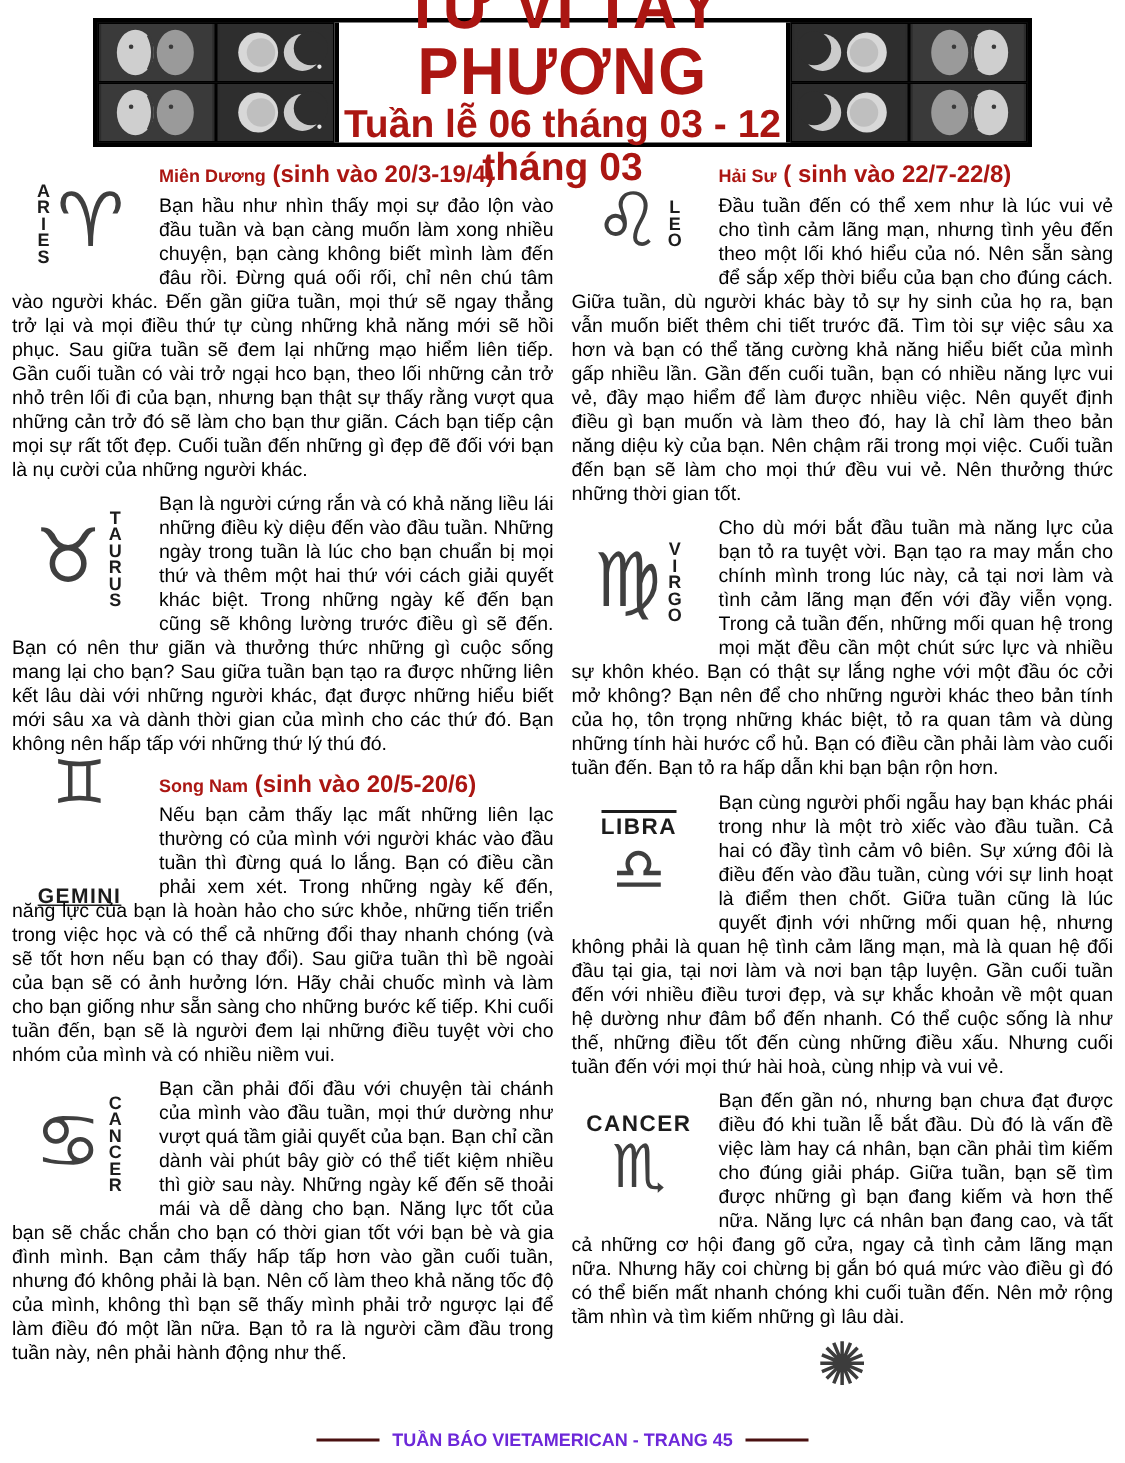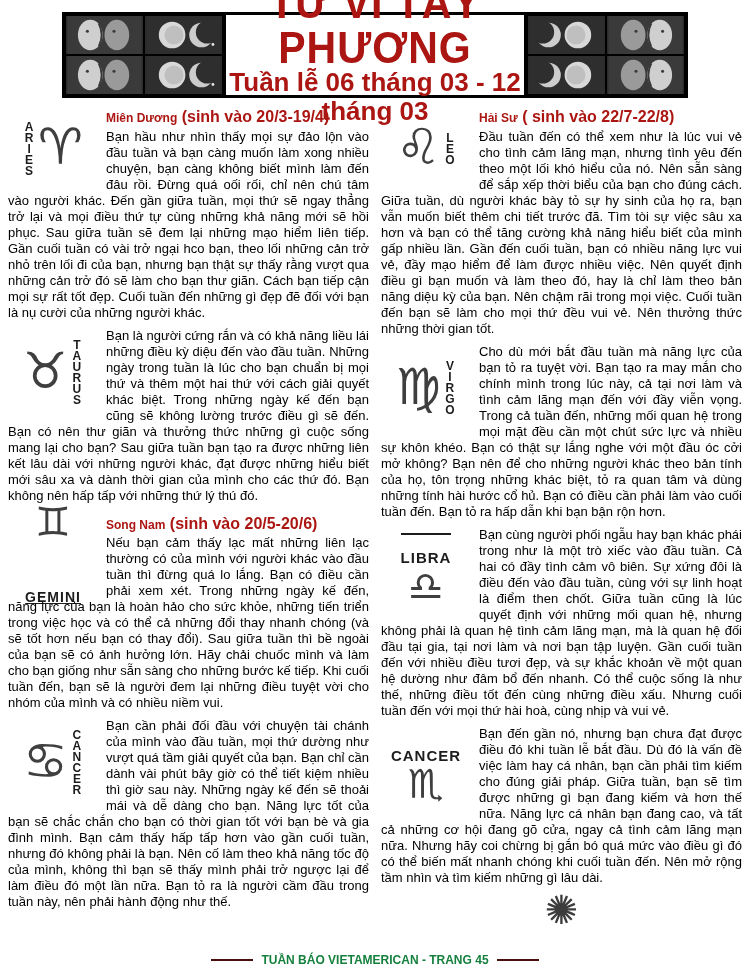--- a/index.html
+++ b/index.html
@@ -29,37 +29,37 @@
     display:flex;align-items:center;justify-content:center;gap:3px;color:#3a3a3a;
   }
   .glyph{font-size:50px;line-height:1;color:#3f3f3f;font-family:"DejaVu Sans",sans-serif;}
   .latin{font-weight:bold;font-size:12px;color:#1c1c1c;letter-spacing:0;}
   .lab-left .latin,.lab-right .latin{
     writing-mode:vertical-rl;text-orientation:upright;letter-spacing:-3px;line-height:1;font-size:12px;
   }
   .lab-col{flex-direction:column;gap:0;}
   .lab-col .glyph{font-size:40px;}
   .lab-bottom .latin{font-size:14px;text-decoration:underline;letter-spacing:1px;margin-top:47px;}
-  .lab-top .latin{font-size:15px;border-top:2px solid #1c1c1c;padding-top:14px;letter-spacing:1px;}
+  .lab-top .latin{font-size:15px;border-top:2px solid #1c1c1c;padding-top:1px;letter-spacing:1px;}
   .lab-top .latin.no-rule{border-top:none;}
   .heading{color:#ab1612;font-weight:bold;padding-top:4px;line-height:1.1;}
   .sign-name{font-size:12px;}
   .sign-dates{font-size:16px;}
   .body-text{
     text-align:justify;font-size:13px;line-height:16px;margin:3px 0 0 0;color:#000000;
   }
   
   .flower-wrap{text-align:center;margin-top:4px;}
   .flower{font-size:40px;color:#3c3c3c;line-height:1;}
   .footer{
     position:absolute;bottom:8px;left:0;right:0;
     display:flex;align-items:center;justify-content:center;gap:8px;
   }
   .footer-rule{width:42px;border-top:2px solid #4a1010;}
-  .footer-text{font-weight:bold;font-size:12px;color:#15803d;letter-spacing:0;}
+  .footer-text{font-weight:bold;font-size:12px;color:#6d28d9;letter-spacing:0;}
 </style>
 </head>
 <body>
 
 <div class="banner">
   <div class="tile-block">
     <div class="tile">
       <svg viewBox="0 0 78 40">
           <rect width="78" height="40" fill="#3a3a3a"></rect>
           <ellipse cx="24" cy="20" rx="13" ry="16" fill="#cfcfcf"></ellipse>

